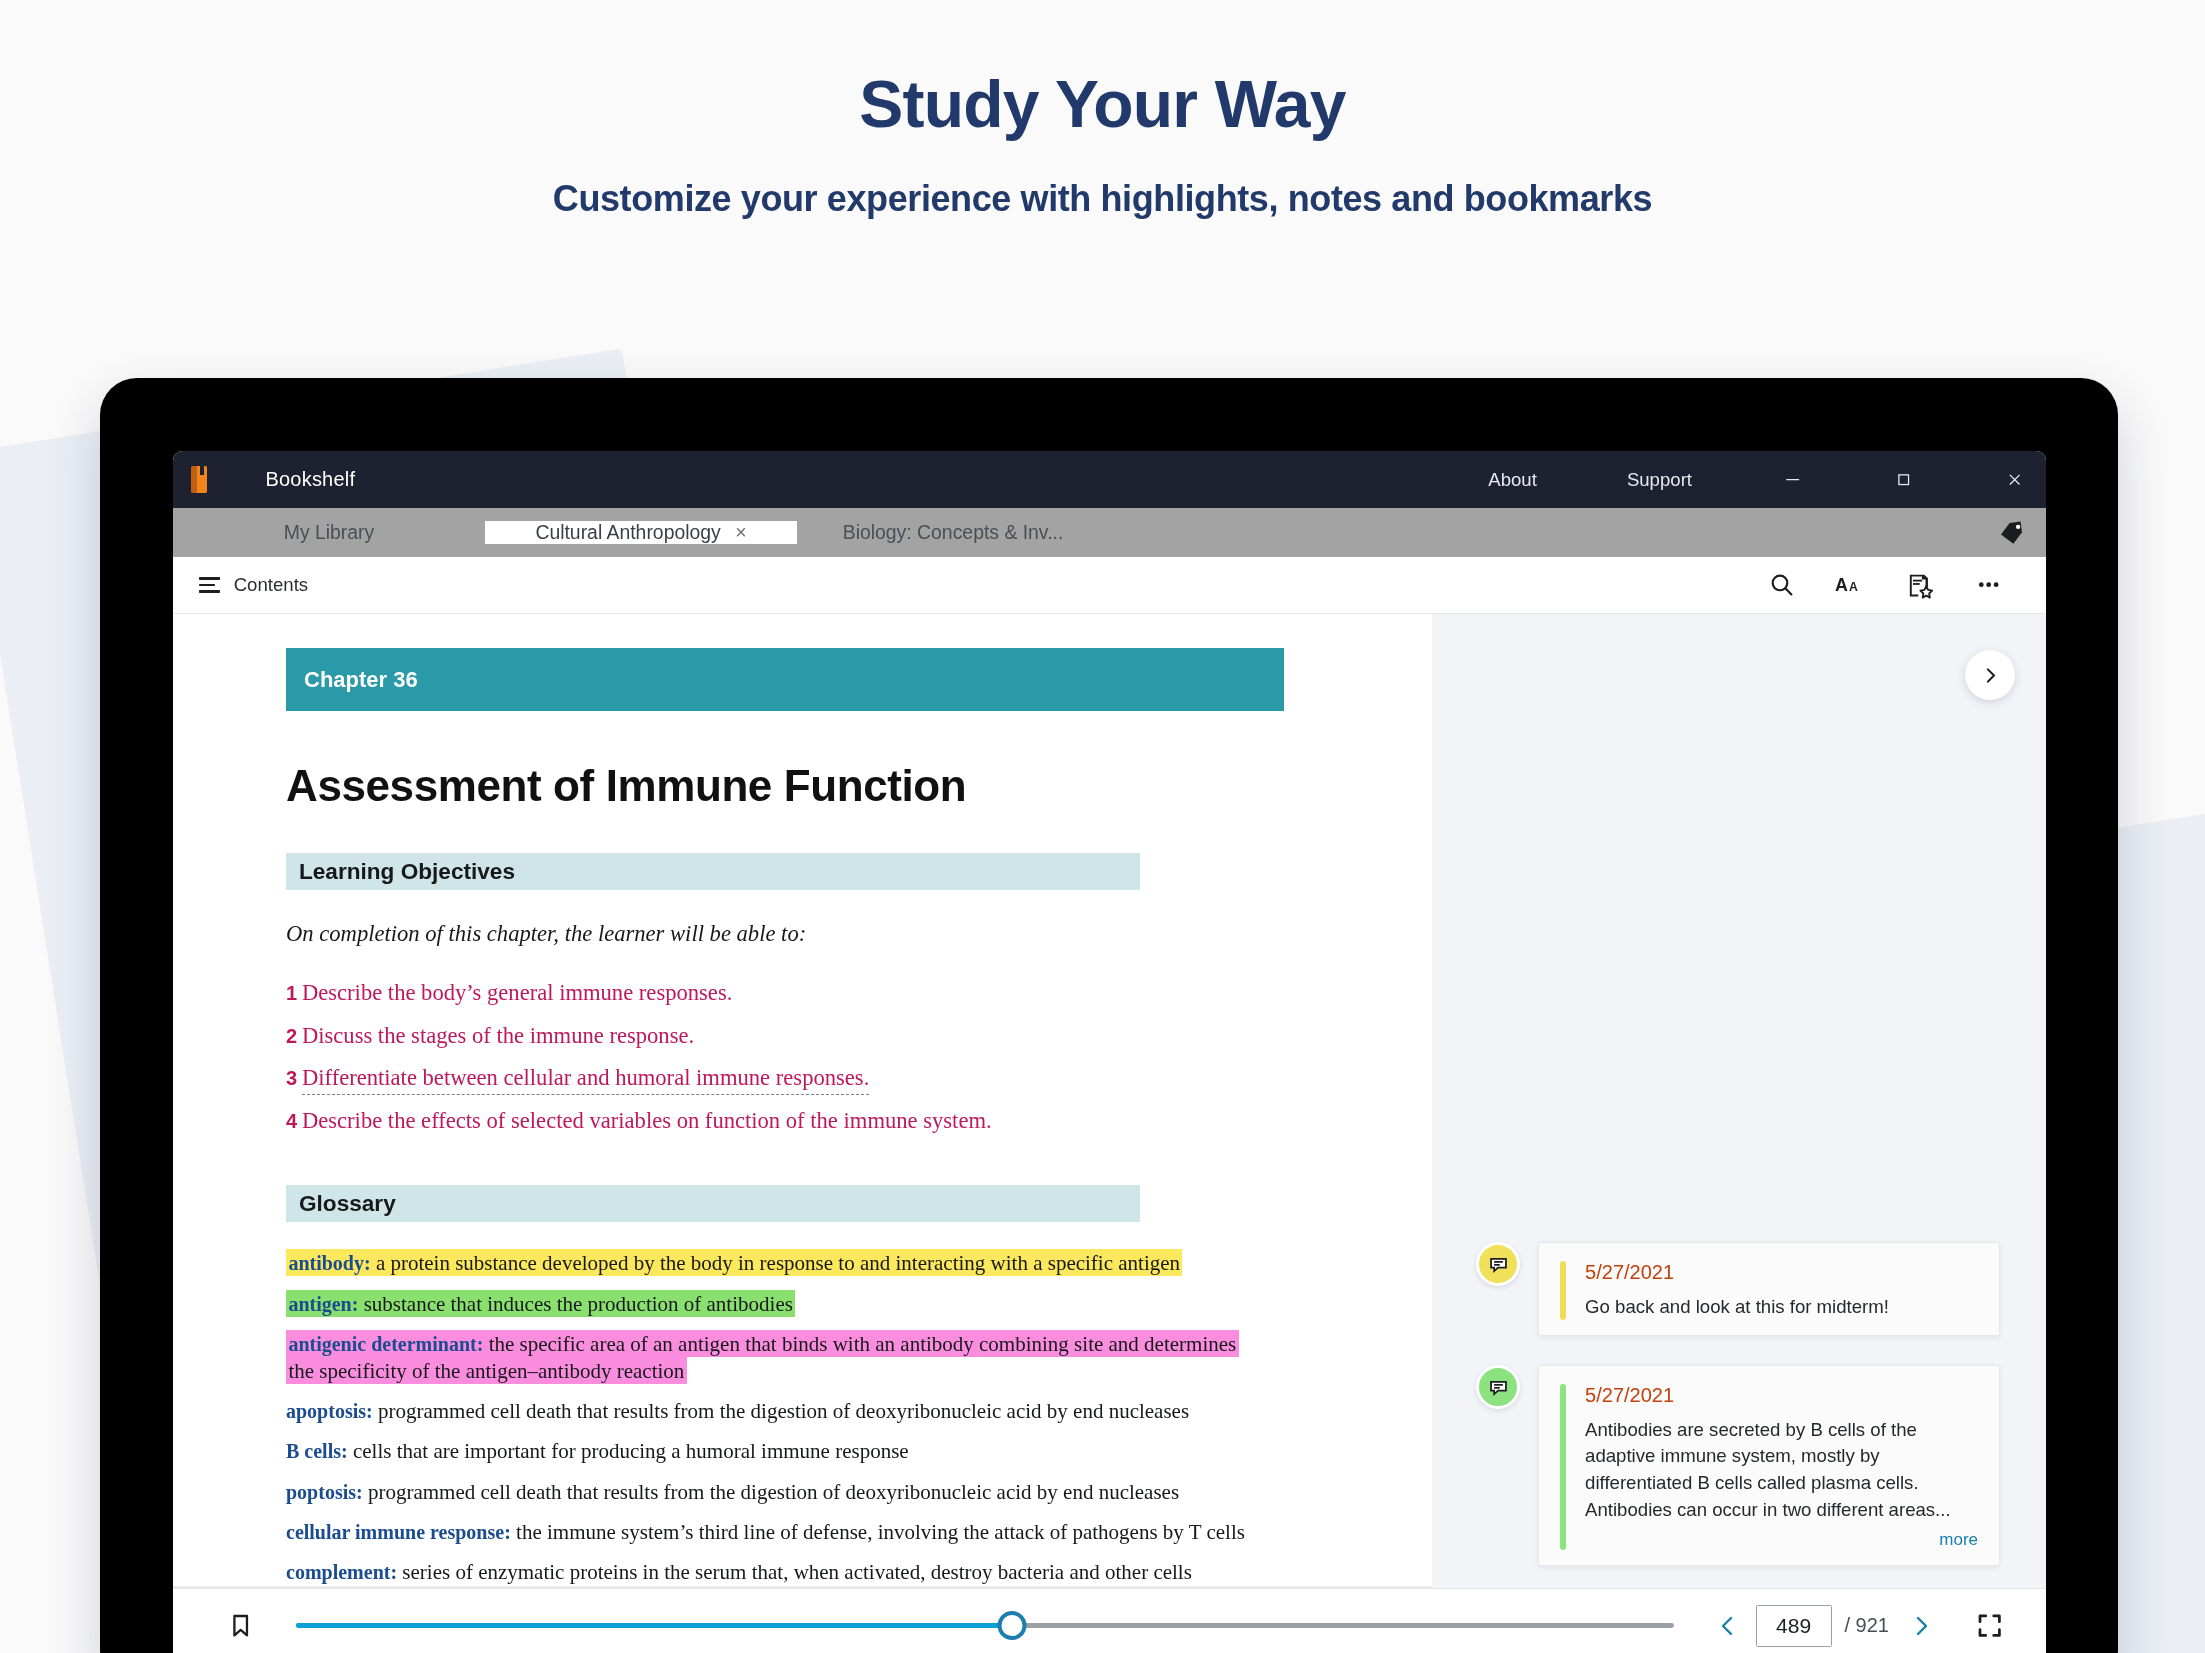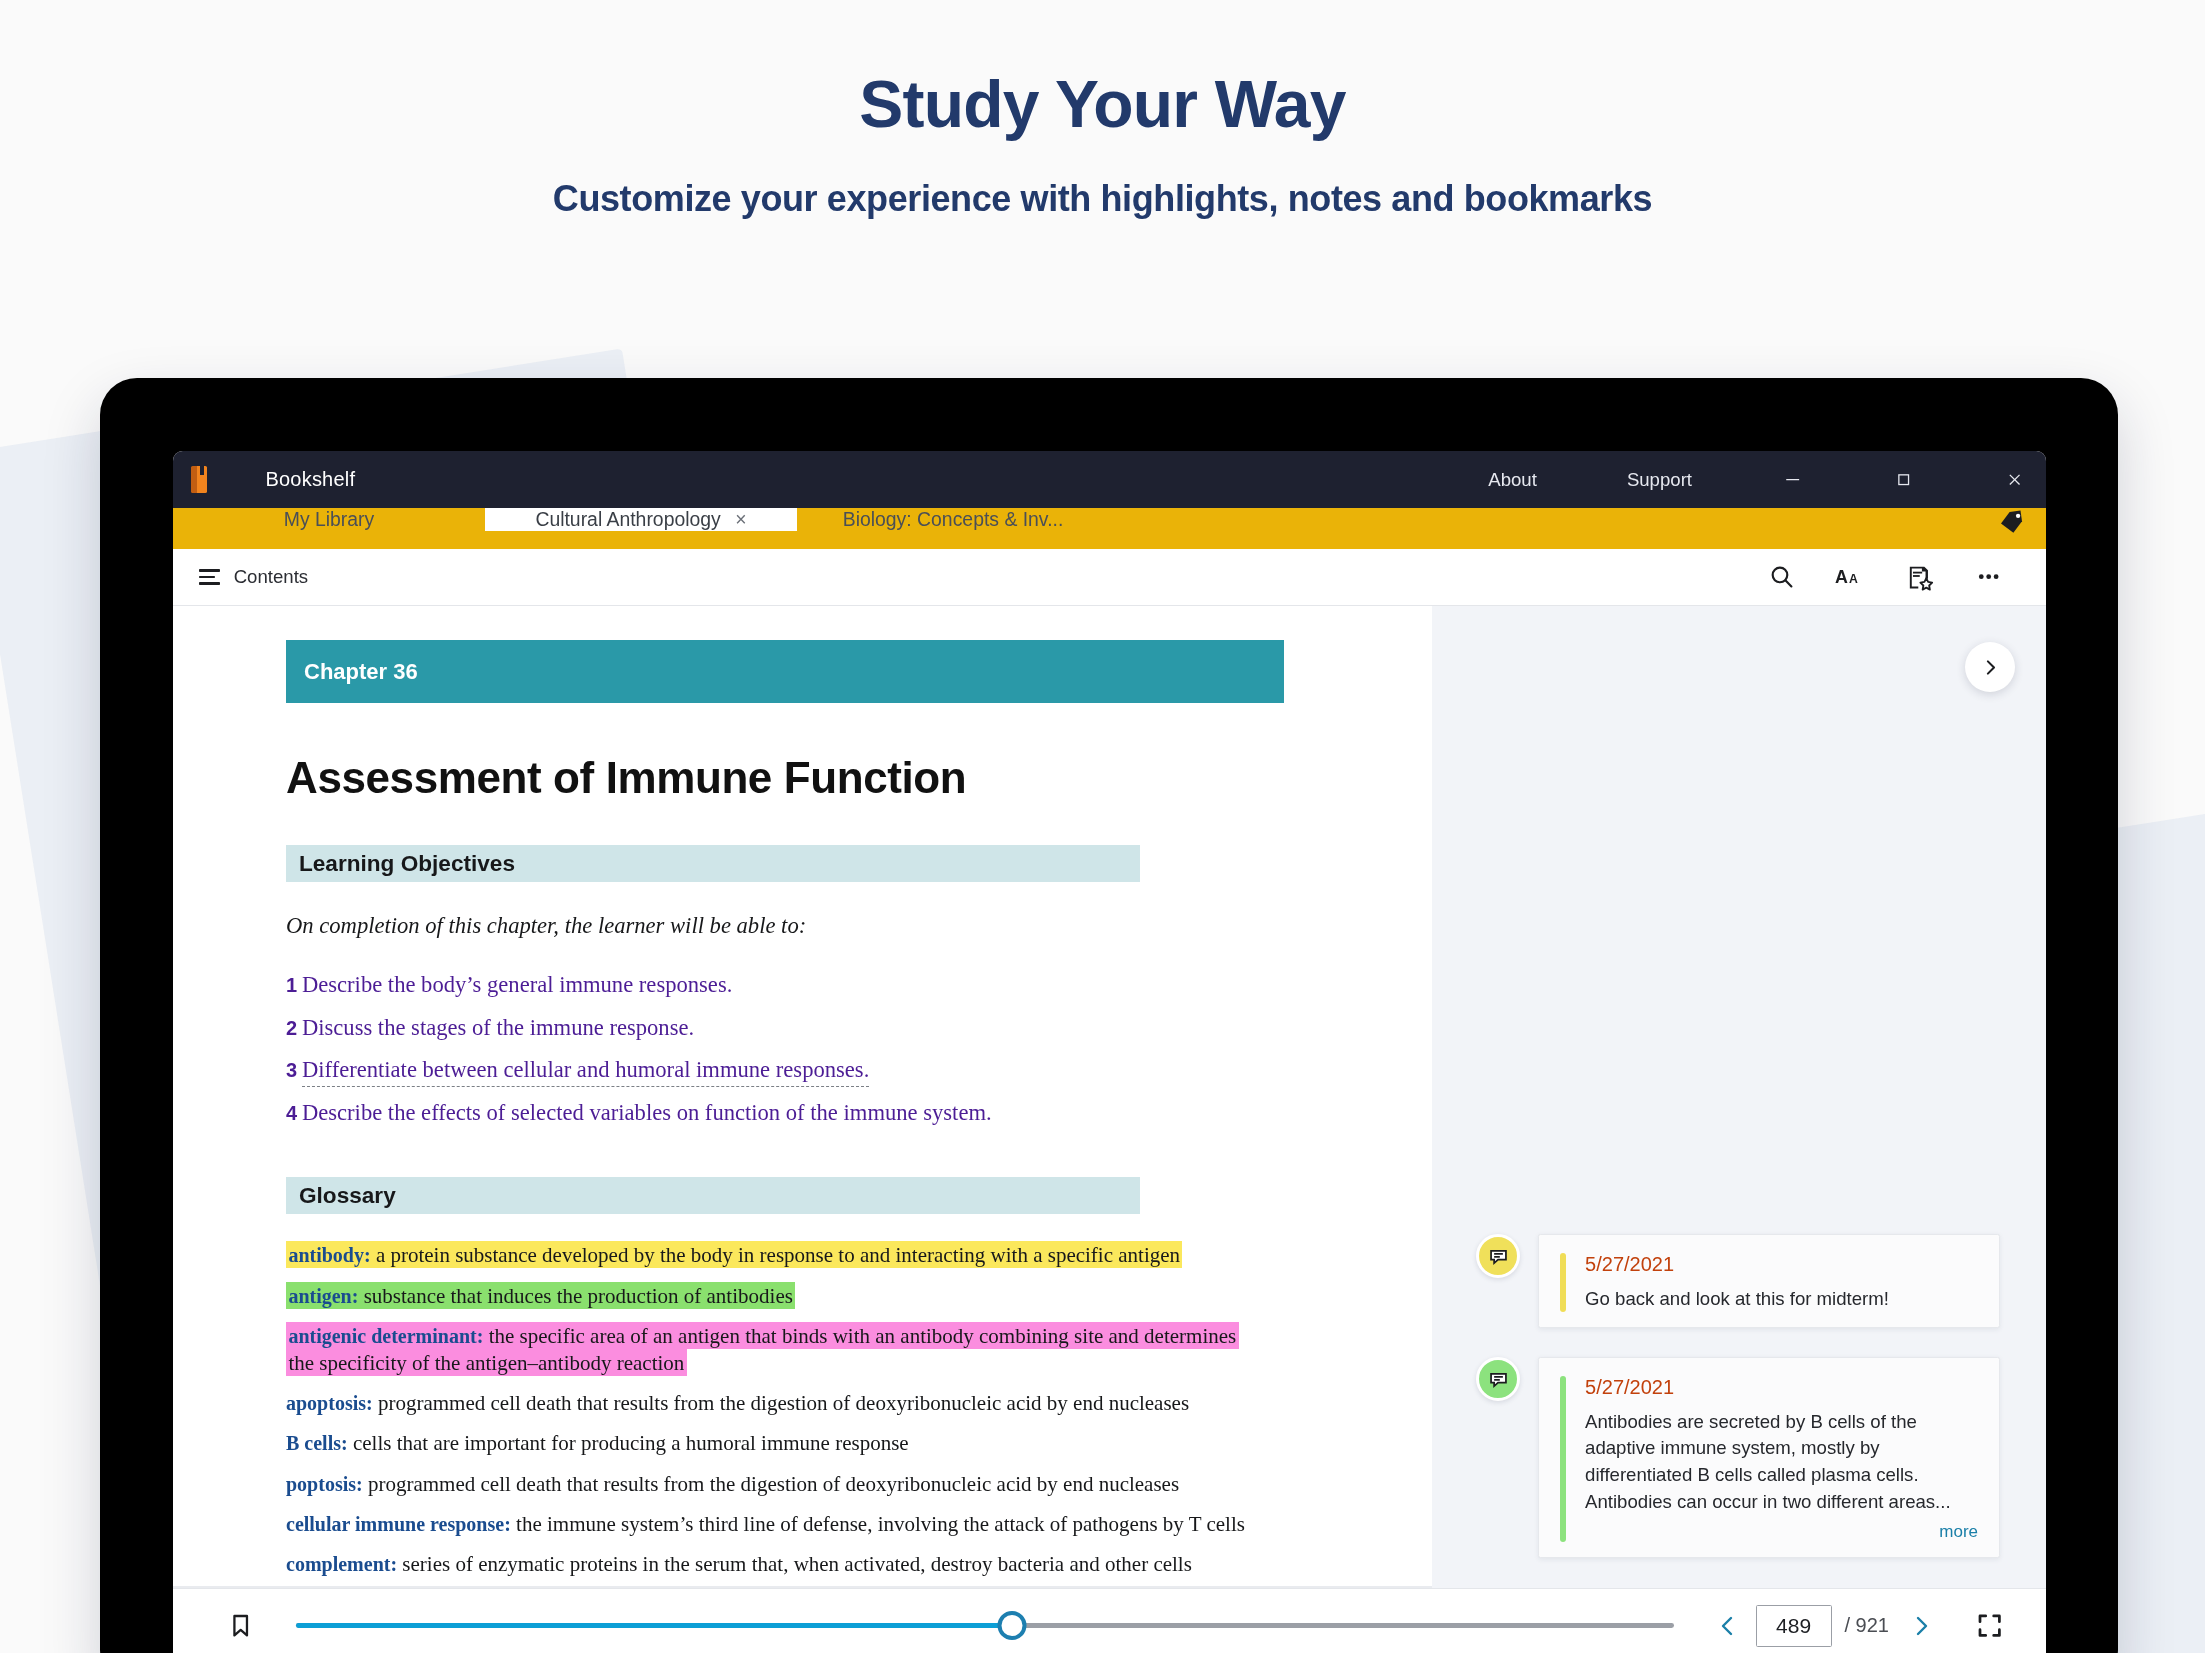--- a/index.html
+++ b/index.html
@@ -80,22 +80,22 @@
     font-size: 18.6px; color: #e6e8ef; padding: 0 21px; line-height: 57px; cursor: default;
   }
   .win-btn {
     width: 63px; height: 57px; display:flex; align-items:center; justify-content:center;
     color:#e6e8ef;
   }
   .win-btn svg { display:block; }
 
   
   .tabbar {
-    height: 41px; background: #eab308; flex: none;
-    display: flex; align-items: flex-start; position: relative;
+    height: 49px; background: #a3a3a3; flex: none;
+    display: flex; align-items: center; position: relative;
   }
   .tab {
     display:flex; align-items:center; justify-content:center; gap: 14.5px;
     font-size: 19.4px; color:#4a4f57; padding: 0 21px; position:relative;
   }
   .tab-lib { width: 312px; }
   .tab-active { background:#fff; width: 312px; color:#3a3f46; }
   .tab-third { width: 312px; }
   .tab-close { font-size: 19.4px; color:#6b7078; line-height:1; }
   .tabbar-spacer { flex:1 1 auto; }
@@ -144,21 +144,21 @@
     width: 854px;
   }
   .lo-band { margin-top: 42px; }
   .gl-band { margin-top: 50px; }
   .intro-italic {
     font-family:"Liberation Serif", serif; font-style: italic;
     font-size: 22.6px; color:#17181a; margin-top: 31px;
   }
   .obj-list { margin-top: 32px; }
   .obj {
-    font-family:"Liberation Serif", serif; font-size: 22.6px; color:#4c1d95;
+    font-family:"Liberation Serif", serif; font-size: 22.6px; color:#be185d;
     margin-bottom: 14.5px; line-height:1.25;
   }
   .obj b { font-family:"Liberation Sans", sans-serif; font-weight:700; font-size:20px; margin-right:4.8px;}
   .obj-underline {
     display:inline; border-bottom: 1.6px dashed #7b7f86; padding-bottom:3.2px;
   }
   .gloss { margin-top: 27.4px; }
   .gl {
     font-family:"Liberation Serif", serif; font-size: 21px; color:#17181a;
     margin-bottom: 13px; line-height:1.3; max-width: 1001px;

